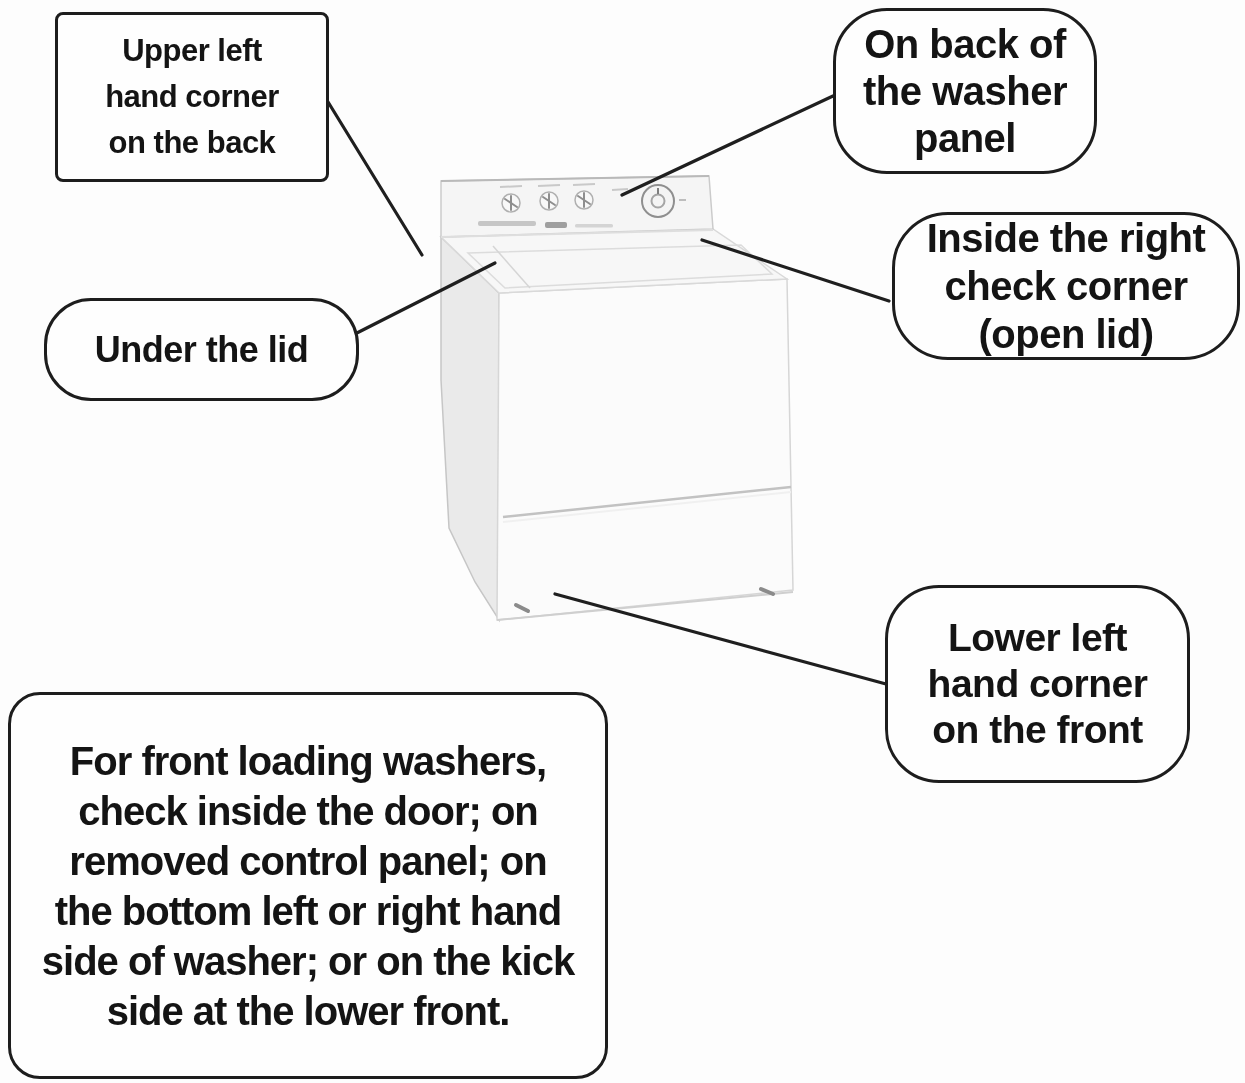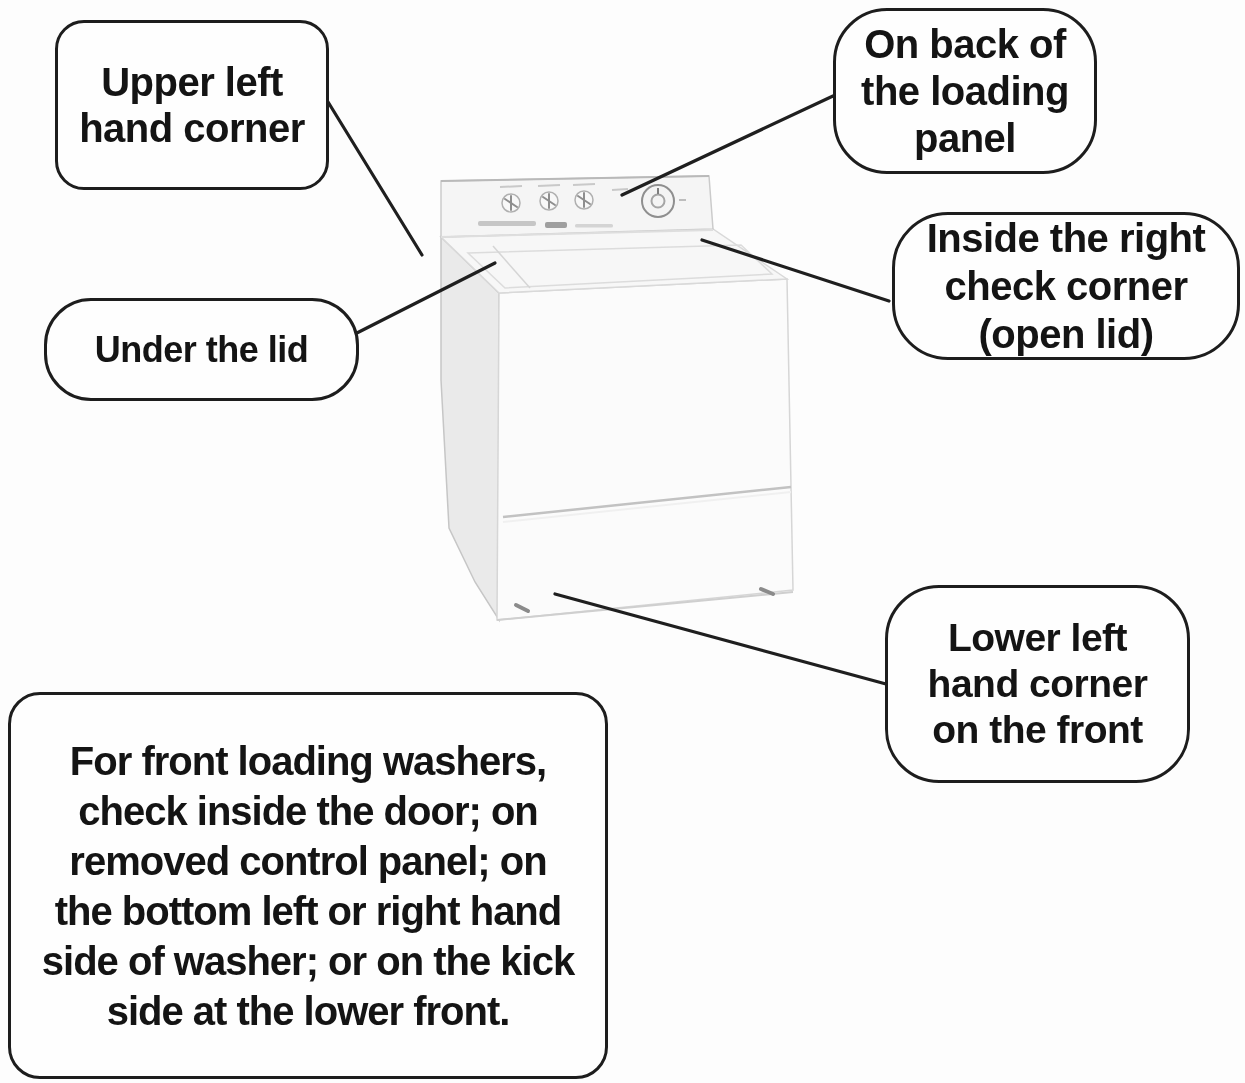--- a/index.html
+++ b/index.html
@@ -24,21 +24,21 @@
     display:flex;
     flex-direction:column;
     align-items:center;
     justify-content:center;
     text-align:center;
     color:#141414;
     font-weight:bold;
     letter-spacing:-0.5px;
   }
   .bubble .ln{white-space:nowrap;}
-  .b1{left:55px;top:20px;width:274px;height:170px;border-radius:29px;font-size:40px;line-height:46px;}
+  .b1{left:55px;top:12px;width:274px;height:170px;border-radius:8px;font-size:31px;line-height:46px;}
   .b2{left:833px;top:8px;width:264px;height:166px;border-radius:54px;font-size:40px;line-height:47px;}
   .b3{left:44px;top:298px;width:315px;height:103px;border-radius:47px;font-size:36px;line-height:44px;}
   .b4{left:892px;top:212px;width:348px;height:148px;border-radius:56px;font-size:40px;line-height:48px;}
   .b5{left:885px;top:585px;width:305px;height:198px;border-radius:54px;font-size:39px;line-height:46px;}
   .b6{left:8px;top:692px;width:600px;height:387px;border-radius:32px;font-size:40px;line-height:50px;letter-spacing:-1px;}
 </style>
 </head>
 <body>
 
 <div class="canvas">
@@ -101,25 +101,26 @@
       <path d="M347,338 L495,263"></path>
       <path d="M833,96 L622,195"></path>
       <path d="M702,240 L889,301"></path>
       <path d="M555,594 L886,684"></path>
     </g>
   </svg>
 
   <div class="bubble b1">
     <div class="ln">Upper left</div>
     <div class="ln">hand corner</div>
+    <div class="ln">on the back</div>
   </div>
 
   <div class="bubble b2">
     <div class="ln">On back of</div>
-    <div class="ln">the loading</div>
+    <div class="ln">the washer</div>
     <div class="ln">panel</div>
   </div>
 
   <div class="bubble b3">
     <div class="ln">Under the lid</div>
   </div>
 
   <div class="bubble b4">
     <div class="ln">Inside the right</div>
     <div class="ln">check corner</div>

